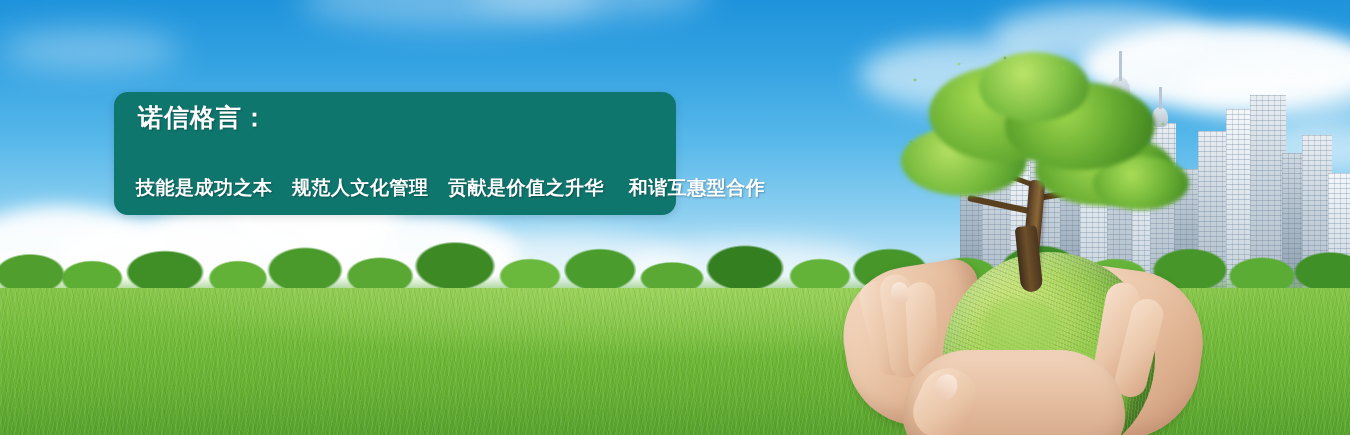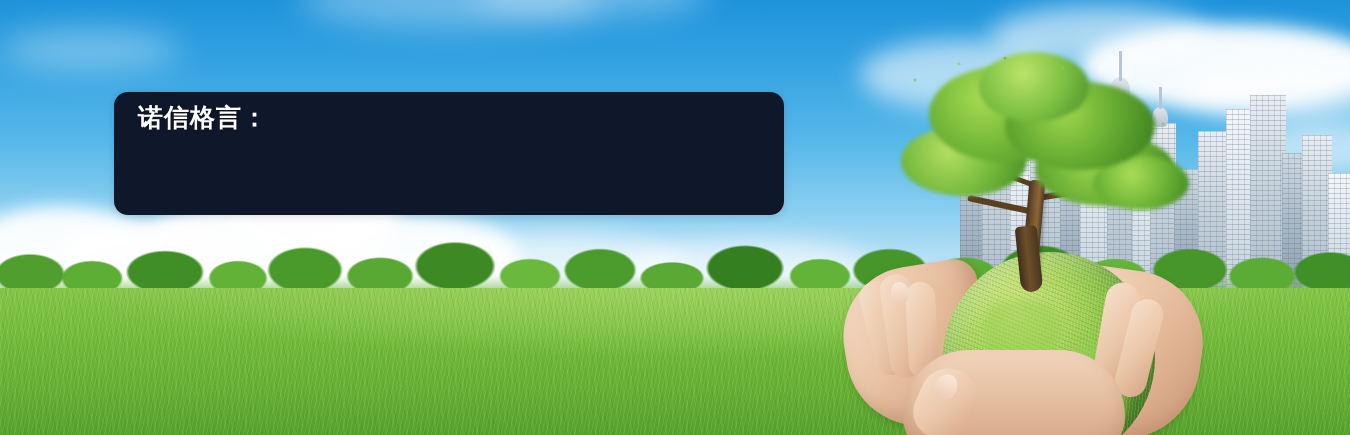--- a/index.html
+++ b/index.html
@@ -180,22 +180,22 @@
   .f2{left:30px;top:244px;width:32px;height:104px;transform:rotate(-8deg);}
   .f3{left:52px;top:252px;width:30px;height:96px;transform:rotate(-3deg);}
   .thumb{left:62px;top:338px;width:58px;height:72px;border-radius:28px 30px 26px 26px;transform:rotate(24deg);}
   .f4{left:244px;top:252px;width:34px;height:110px;transform:rotate(10deg);}
   .f5{left:268px;top:268px;width:32px;height:100px;transform:rotate(14deg);}
   .nail{position:absolute;width:22px;height:26px;border-radius:50% 50% 45% 45%;
         background:linear-gradient(to bottom,#fbeade,#eccbb4);opacity:.9;}
 
   
   .panel{
-    position:absolute;left:114px;top:92px;width:670px;height:123px;
-    background:#0f172a;
+    position:absolute;left:114px;top:92px;width:562px;height:123px;
+    background:#0f766e;
     border-radius:14px;
     box-shadow:0 2px 8px rgba(0,0,0,.12);
     font-family:Liberation Serif, serif;
   }
   .panel-title{
     position:absolute;left:24px;top:9px;
     color:#ffffff;
     font-size:25px;
     font-weight:bold;
     letter-spacing:1px;
@@ -297,15 +297,16 @@
     <div class="hand finger f4"></div>
     <div class="hand finger f5"></div>
     <div class="palm"></div>
     <div class="hand finger thumb"></div>
     <div class="nail" style="left:80px;top:344px;transform:rotate(24deg);"></div>
     <div class="nail" style="left:36px;top:252px;width:18px;height:22px;transform:rotate(-12deg);"></div>
   </div>
 
   <div class="panel">
     <div class="panel-title">诺信格言：</div>
+    <div class="motto-line ml2">技能是成功之本　规范人文化管理　贡献是价值之升华　 和谐互惠型合作</div>
   </div>
 
 </div>
 
 </body></html>

